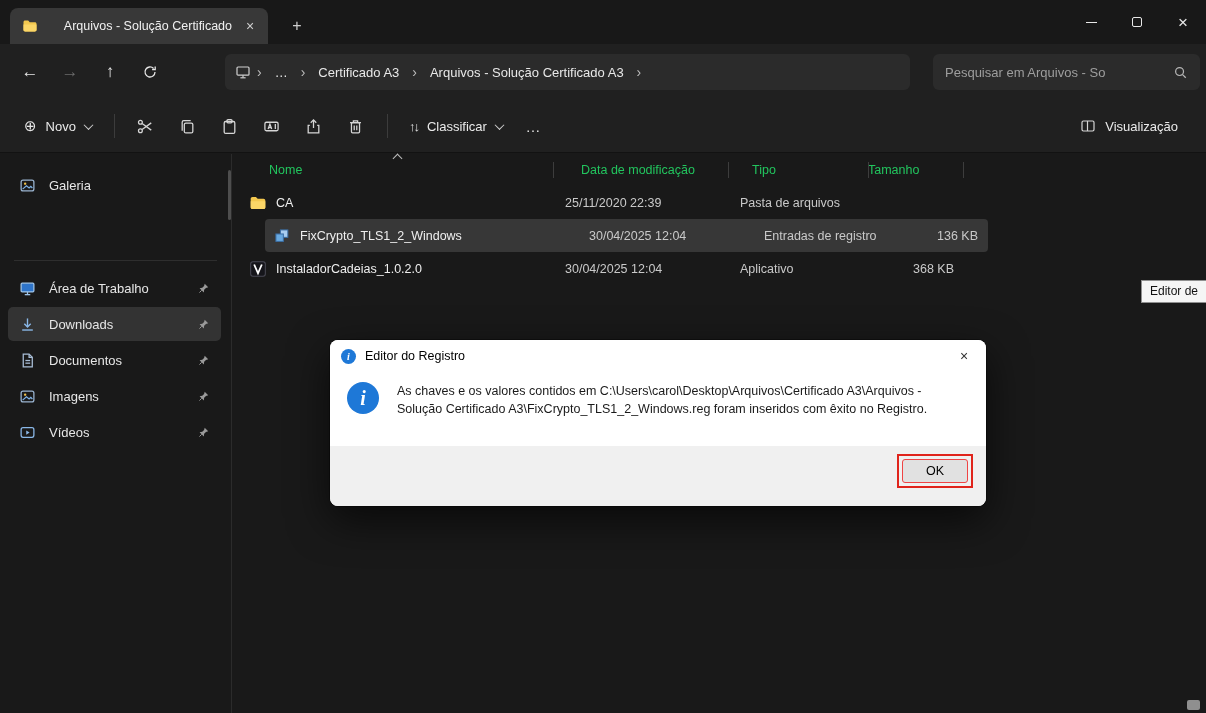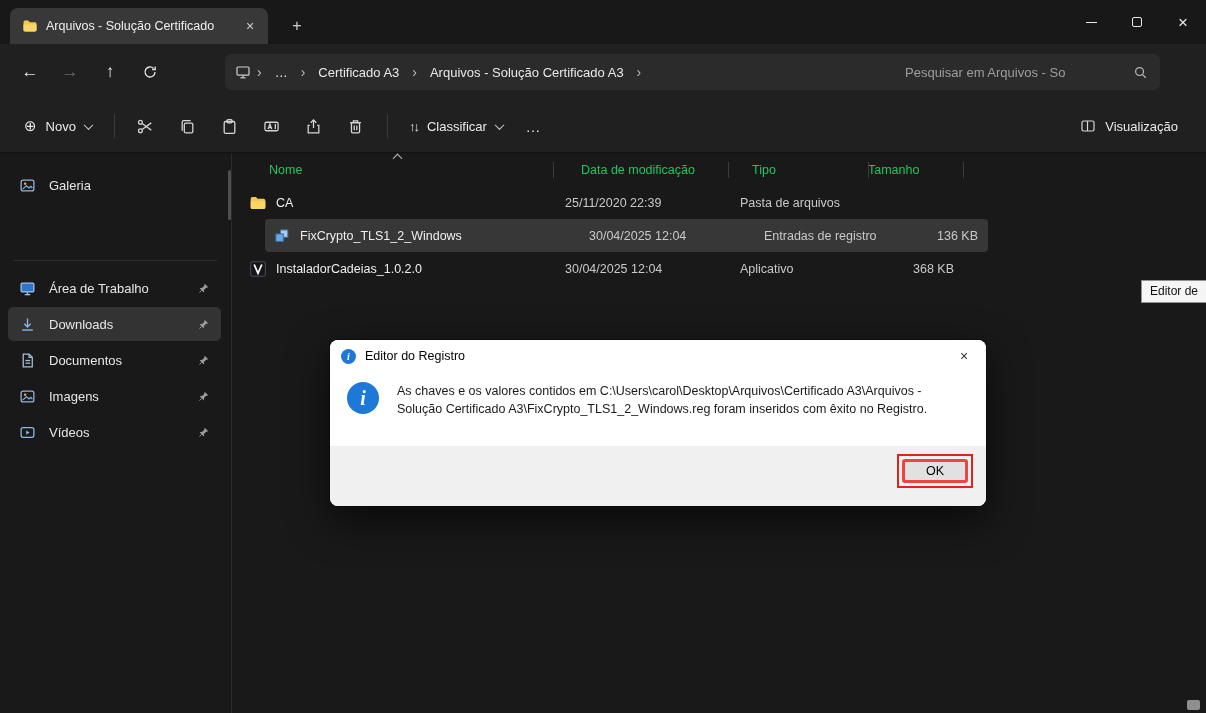--- a/index.html
+++ b/index.html
@@ -11,21 +11,21 @@
     color:#e8e8e8;
     font-size:13px;
   }
   .center { display:flex; align-items:center; justify-content:center; }
 
   
   .titlebar { position:absolute; top:0; left:0; right:0; height:44px; background:#181818; }
   .tab {
     position:absolute; left:10px; top:8px; width:258px; height:36px;
     background:#383838; border-radius:8px 8px 0 0;
-    display:flex; align-items:center; gap:8px; padding:0 8px 0 12px;
+    display:flex; align-items:center; gap:8px; padding:0 8px 0 12px;text-align:right;
   }
   .tab-title { flex:1; font-size:12.5px; color:#f0f0f0; white-space:nowrap; overflow:hidden; }
   .tab-close { width:20px; height:20px; border-radius:4px; color:#cfcfcf; font-size:14px; }
   .newtab-btn { position:absolute; left:282px; top:8px; width:30px; height:36px; color:#cfcfcf; font-size:16px; }
   .win-controls { position:absolute; right:0; top:0; height:44px; display:flex; }
   .win-btn { width:46px; height:44px; }
   .min-glyph { width:11px; height:1px; background:#e8e8e8; }
   .max-glyph { width:10px; height:10px; border:1px solid #e8e8e8; border-radius:2px; }
   .close-glyph { color:#e8e8e8; font-size:17px; line-height:1; }
 
@@ -37,21 +37,21 @@
   }
   .nav-btn.disabled { color:#6b6b6b; }
   .addressbar {
     position:absolute; left:225px; top:10px; width:685px; height:36px;
     background:#2b2b2b; border-radius:6px;
     display:flex; align-items:center; gap:2px; padding:0 10px; color:#e8e8e8;
   }
   .crumb { padding:4px 7px; border-radius:4px; white-space:nowrap; }
   .crumb-chev { color:#bdbdbd; font-size:14px; padding:0 4px; }
   .searchbar {
-    position:absolute; left:893px; top:10px; width:267px; height:36px;
+    position:absolute; left:933px; top:10px; width:267px; height:36px;
     background:#2b2b2b; border-radius:6px;
     display:flex; align-items:center; padding:0 12px; gap:8px;
   }
   .searchbar input {
     flex:1; background:transparent; border:none; outline:none;
     color:#e0e0e0; font-size:13px; font-family:inherit;
   }
   .searchbar input::placeholder { color:#9e9e9e; opacity:1; }
 
   
@@ -125,21 +125,21 @@
   .info-sm { width:15px; height:15px; font-size:10px; }
   .info-lg { width:32px; height:32px; font-size:20px; }
   .dlg-body { display:flex; gap:18px; padding:10px 28px 0 17px; }
   .dlg-msg { line-height:1.45; max-width:560px; color:#1a1a1a; }
   .dlg-footer {
     position:absolute; left:0; right:0; bottom:0; height:60px; background:#f0f0f0;
     display:flex; justify-content:flex-end; align-items:flex-start; padding:8px 13px;
   }
   .red-box { border:2px solid #e0241b; padding:3px; }
   .ok-btn {
-    width:66px; height:24px; background:#e1e1e1; border:3px solid #ef4444; border-radius:3px;
+    width:66px; height:24px; background:#e1e1e1; border:1px solid #ef4444; border-radius:3px;
     color:#000; font-size:12.5px; font-family:inherit;
   }
 
   
   .tooltip {
     position:absolute; left:1141px; top:280px; width:92px; height:23px;
     background:#f5f5f5; border:1px solid #8f8f8f; color:#111;
     font-size:12px; padding:3px 8px; white-space:nowrap; overflow:hidden;
   }
   .grip { position:absolute; right:6px; bottom:3px; width:13px; height:10px; background:#8f8f8f; border-radius:2px; }

